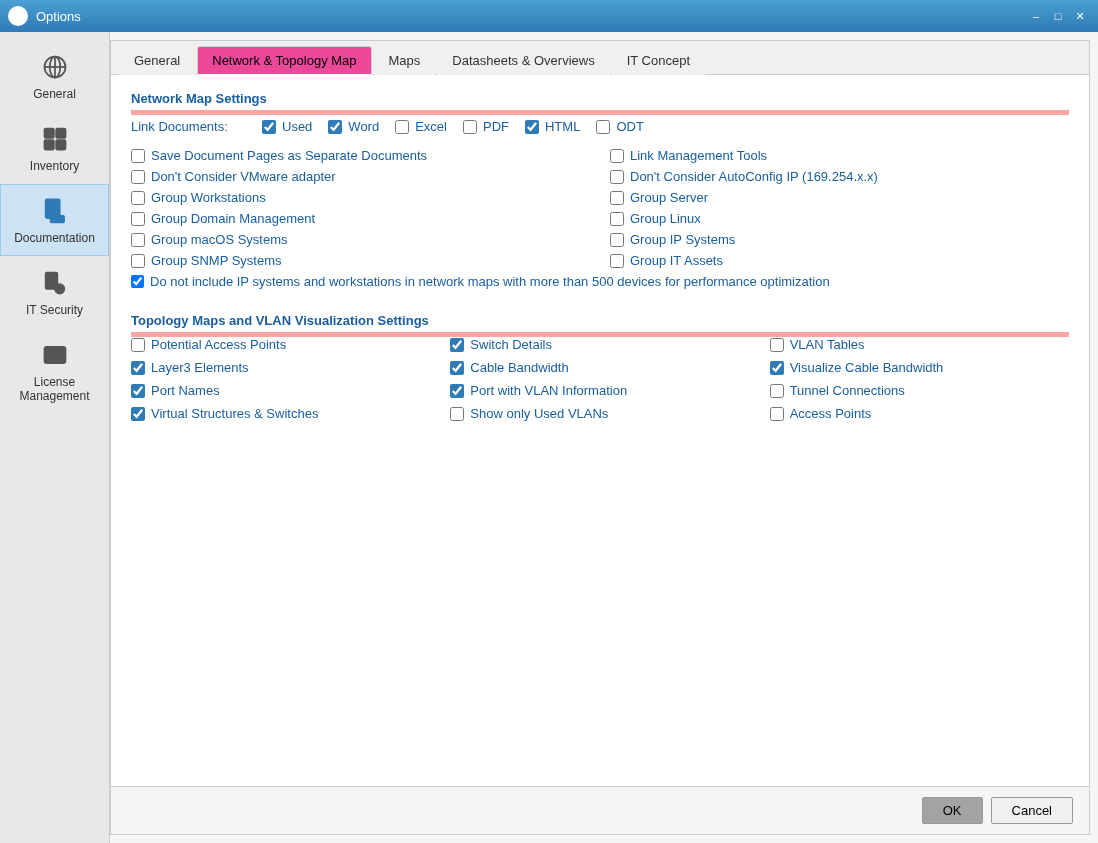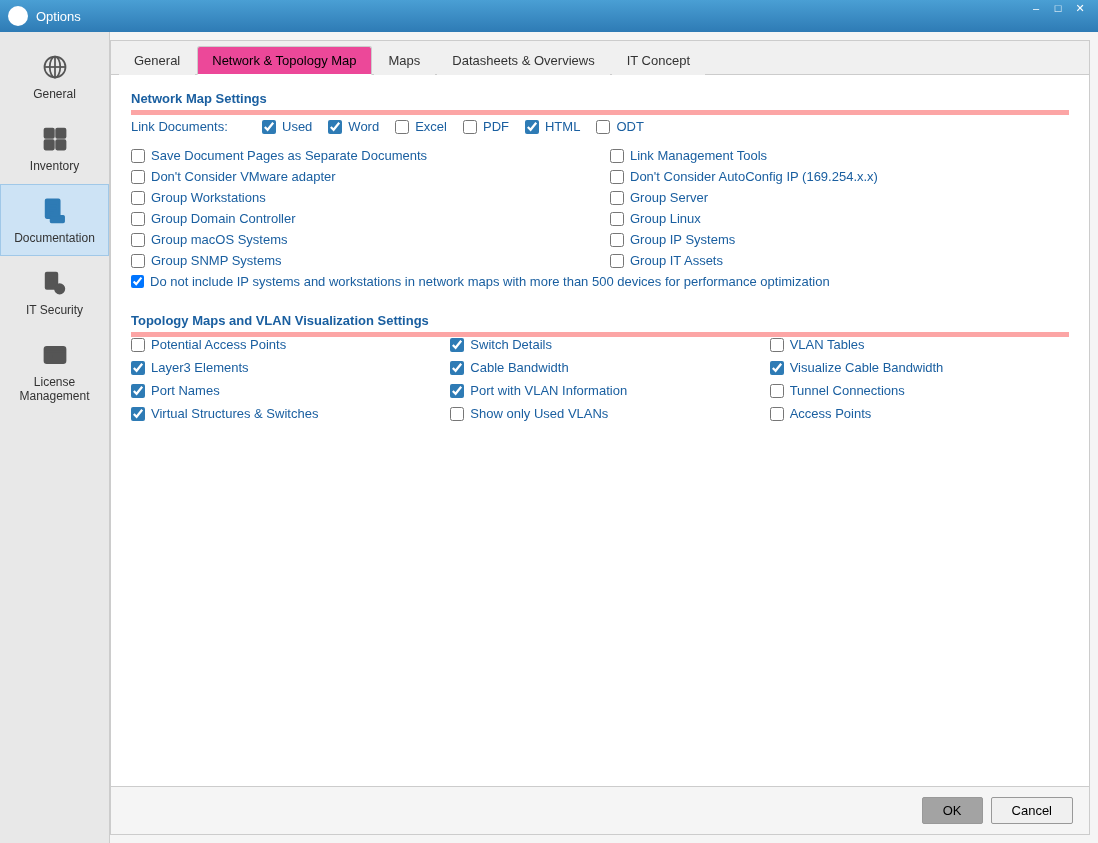--- a/index.html
+++ b/index.html
@@ -3,20 +3,21 @@
   <meta charset="utf-8">
   <style>
     * { box-sizing: border-box; margin: 0; padding: 0; }
     body { font-family: 'Segoe UI', Tahoma, Geneva, Verdana, sans-serif; font-size: 13px; background: #f0f0f0; width: 1098px; height: 843px; overflow: hidden; }
 
     
     .title-bar {
       background: linear-gradient(to bottom, #4a9fd4, #2e7bb5);
       height: 32px;
       display: flex;
+      align-items: center;
       padding: 0 8px;
       justify-content: space-between;
     }
     .title-bar-left { display: flex; align-items: center; gap: 8px; }
     .title-bar-icon {
       width: 20px; height: 20px;
       background: #fff;
       border-radius: 50%;
       display: flex; align-items: center; justify-content: center;
       font-size: 10px; color: #2e7bb5; font-weight: bold;
@@ -359,21 +360,21 @@
           <div class="checkbox-row">
             <input type="checkbox" id="group-workstations" style="">
             <label for="group-workstations">Group Workstations</label>
           </div>
           <div class="checkbox-row">
             <input type="checkbox" id="group-server" style="">
             <label for="group-server">Group Server</label>
           </div>
           <div class="checkbox-row">
             <input type="checkbox" id="group-domain" style="">
-            <label for="group-domain">Group Domain Controller</label>
+            <label for="group-domain">Group Domain Management</label>
           </div>
           <div class="checkbox-row">
             <input type="checkbox" id="group-linux" style="">
             <label for="group-linux">Group Linux</label>
           </div>
           <div class="checkbox-row">
             <input type="checkbox" id="group-macos" style="">
             <label for="group-macos">Group macOS Systems</label>
           </div>
           <div class="checkbox-row">

